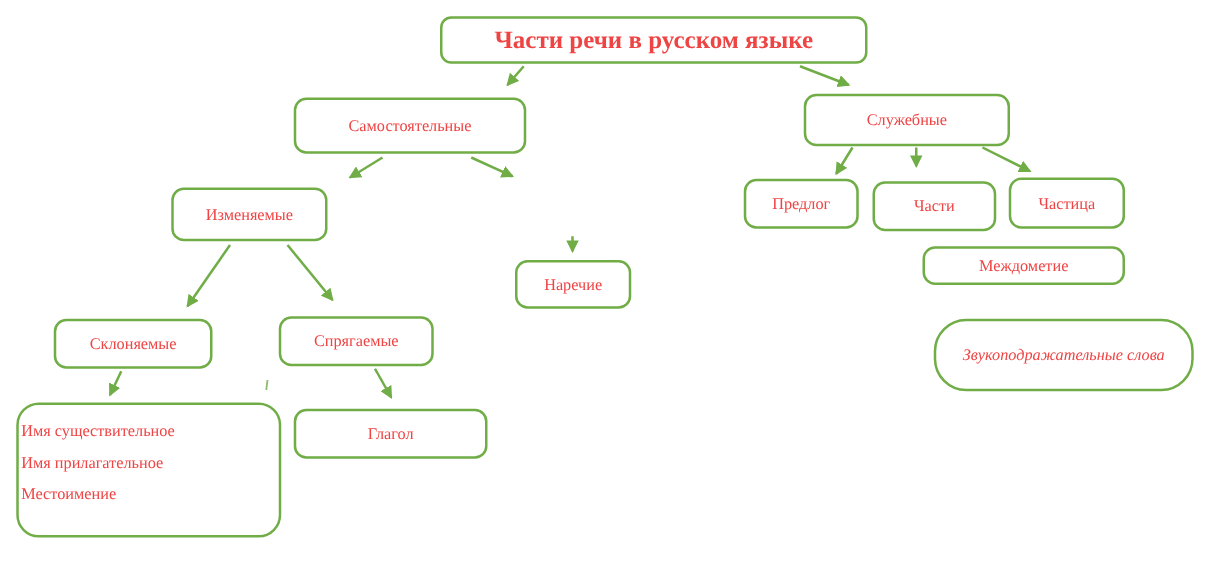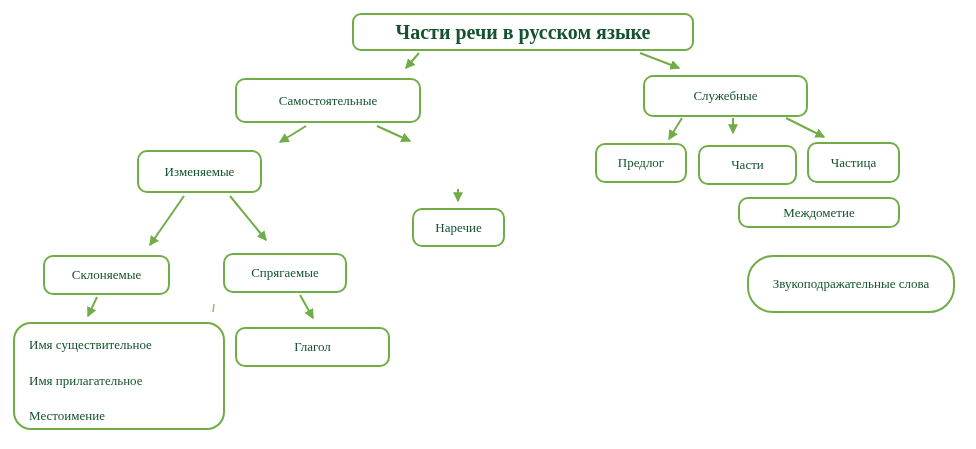--- a/index.html
+++ b/index.html
@@ -1,21 +1,21 @@
 <!DOCTYPE html>
 <html><head>
 <meta charset="utf-8">
 <style>
   html,body { margin:0; padding:0; background:#ffffff; }
   .canvas {
     position:relative;
     width:976px; height:449px;
     background:#ffffff;
     font-family:"Liberation Serif", serif;
-    color:#14532d;
+    color:#ef4444;
     overflow:hidden;
   }
   .node {
     position:absolute;
     box-sizing:border-box;
     border:2px solid #70AD47;
     border-radius:10px;
     background:#ffffff;
     display:flex;
     align-items:center;
@@ -23,26 +23,26 @@
     text-align:center;
     font-size:13px;
     line-height:1.2;
     z-index:1;
   }
   .node.title { font-weight:bold; font-size:20px; border-radius:9px; }
   .node.group {
     border-radius:18px;
     flex-direction:column;
     align-items:flex-start;
-    justify-content:space-between;
+    justify-content:flex-start;
     text-align:left;
-    padding:8px 6px 0 14px;
+    padding:8px 6px 0 2px;
   }
   .node.group span { display:block; line-height:25px; }
-  .node.wrap { border-radius:26px; padding:0 10px; line-height:36px; }
+  .node.wrap { border-radius:26px; padding:0 10px; line-height:36px;font-style:italic; }
   svg.arrows {
     position:absolute; left:0; top:0;
     width:976px; height:449px;
     z-index:2;
     pointer-events:none;
   }
 </style>
 </head>
 <body>
 

